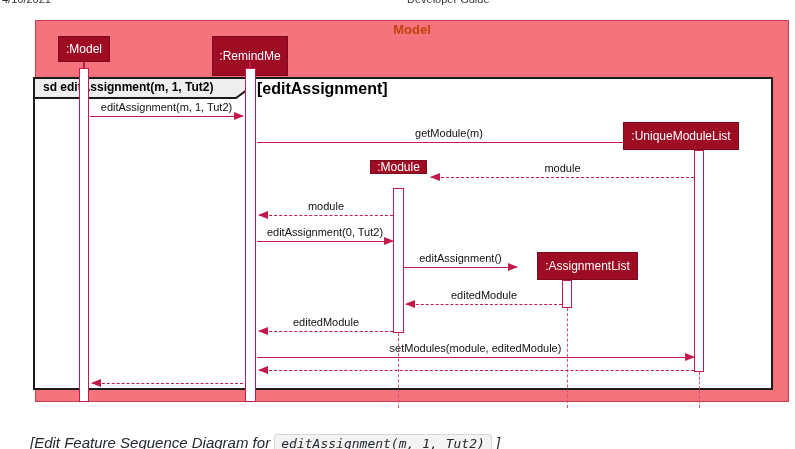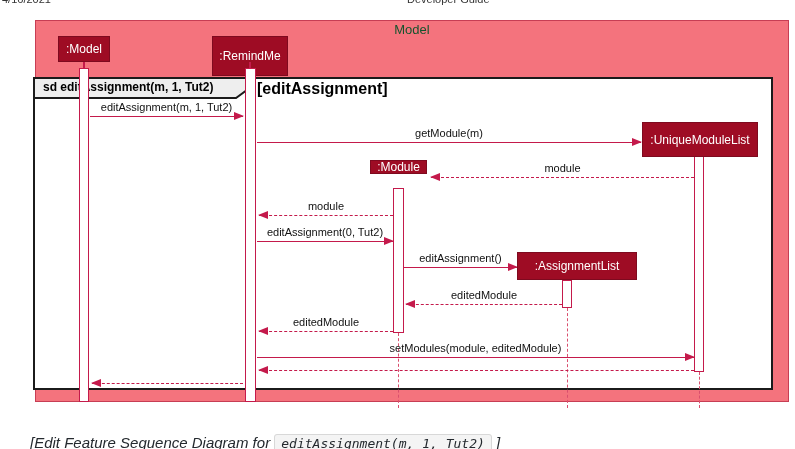--- a/index.html
+++ b/index.html
@@ -10,21 +10,21 @@
   .abs{position:absolute;}
   
   .print-header-text{position:absolute;font-size:11px;color:#333;white-space:nowrap;}
   
   .pink-frame{
     left:35px;top:20px;width:754px;height:382px;
     background:#F4737D;border:1px solid #C73E54;box-sizing:border-box;
   }
   .pink-title{
     left:35px;top:22px;width:754px;text-align:center;
-    color:#14532d;font-weight:normal;font-size:13px;
+    color:#c2410c;font-weight:bold;font-size:13px;
   }
   
   .sd-frame{
     left:33px;top:77px;width:740px;height:313px;
     background:#ffffff;border:2px solid #1b1b1b;box-sizing:border-box;
   }
   .sd-tag{left:33px;top:77px;width:220px;height:22px;}
   .sd-tag-text{
     left:43px;top:80px;width:190px;
     font-weight:bold;font-size:12px;color:#000;white-space:nowrap;
@@ -158,20 +158,20 @@
   <div class="mline dashed"></div>
   <div class="ahead left"></div>
 </div>
 
 <div class="msg" style="left:92px;top:383px;width:151px">
   <div class="mline dashed"></div>
   <div class="ahead left"></div>
 </div>
 
 <div class="abs pbox" style="left:370px;top:160px;width:57px;height:14px">:Module</div>
-<div class="abs pbox" style="left:517px;top:252px;width:120px;height:28px">:AssignmentList</div>
-<div class="abs pbox" style="left:642px;top:122px;width:116px;height:35px">:UniqueModuleList</div>
+<div class="abs pbox" style="left:537px;top:252px;width:101px;height:28px">:AssignmentList</div>
+<div class="abs pbox" style="left:623px;top:122px;width:116px;height:28px">:UniqueModuleList</div>
 
 <div class="abs caption">
   <span>[Edit Feature Sequence Diagram for</span>
   <span class="code">editAssignment(m, 1, Tut2)</span>
   <span>]</span>
 </div>
 
 </body></html>

